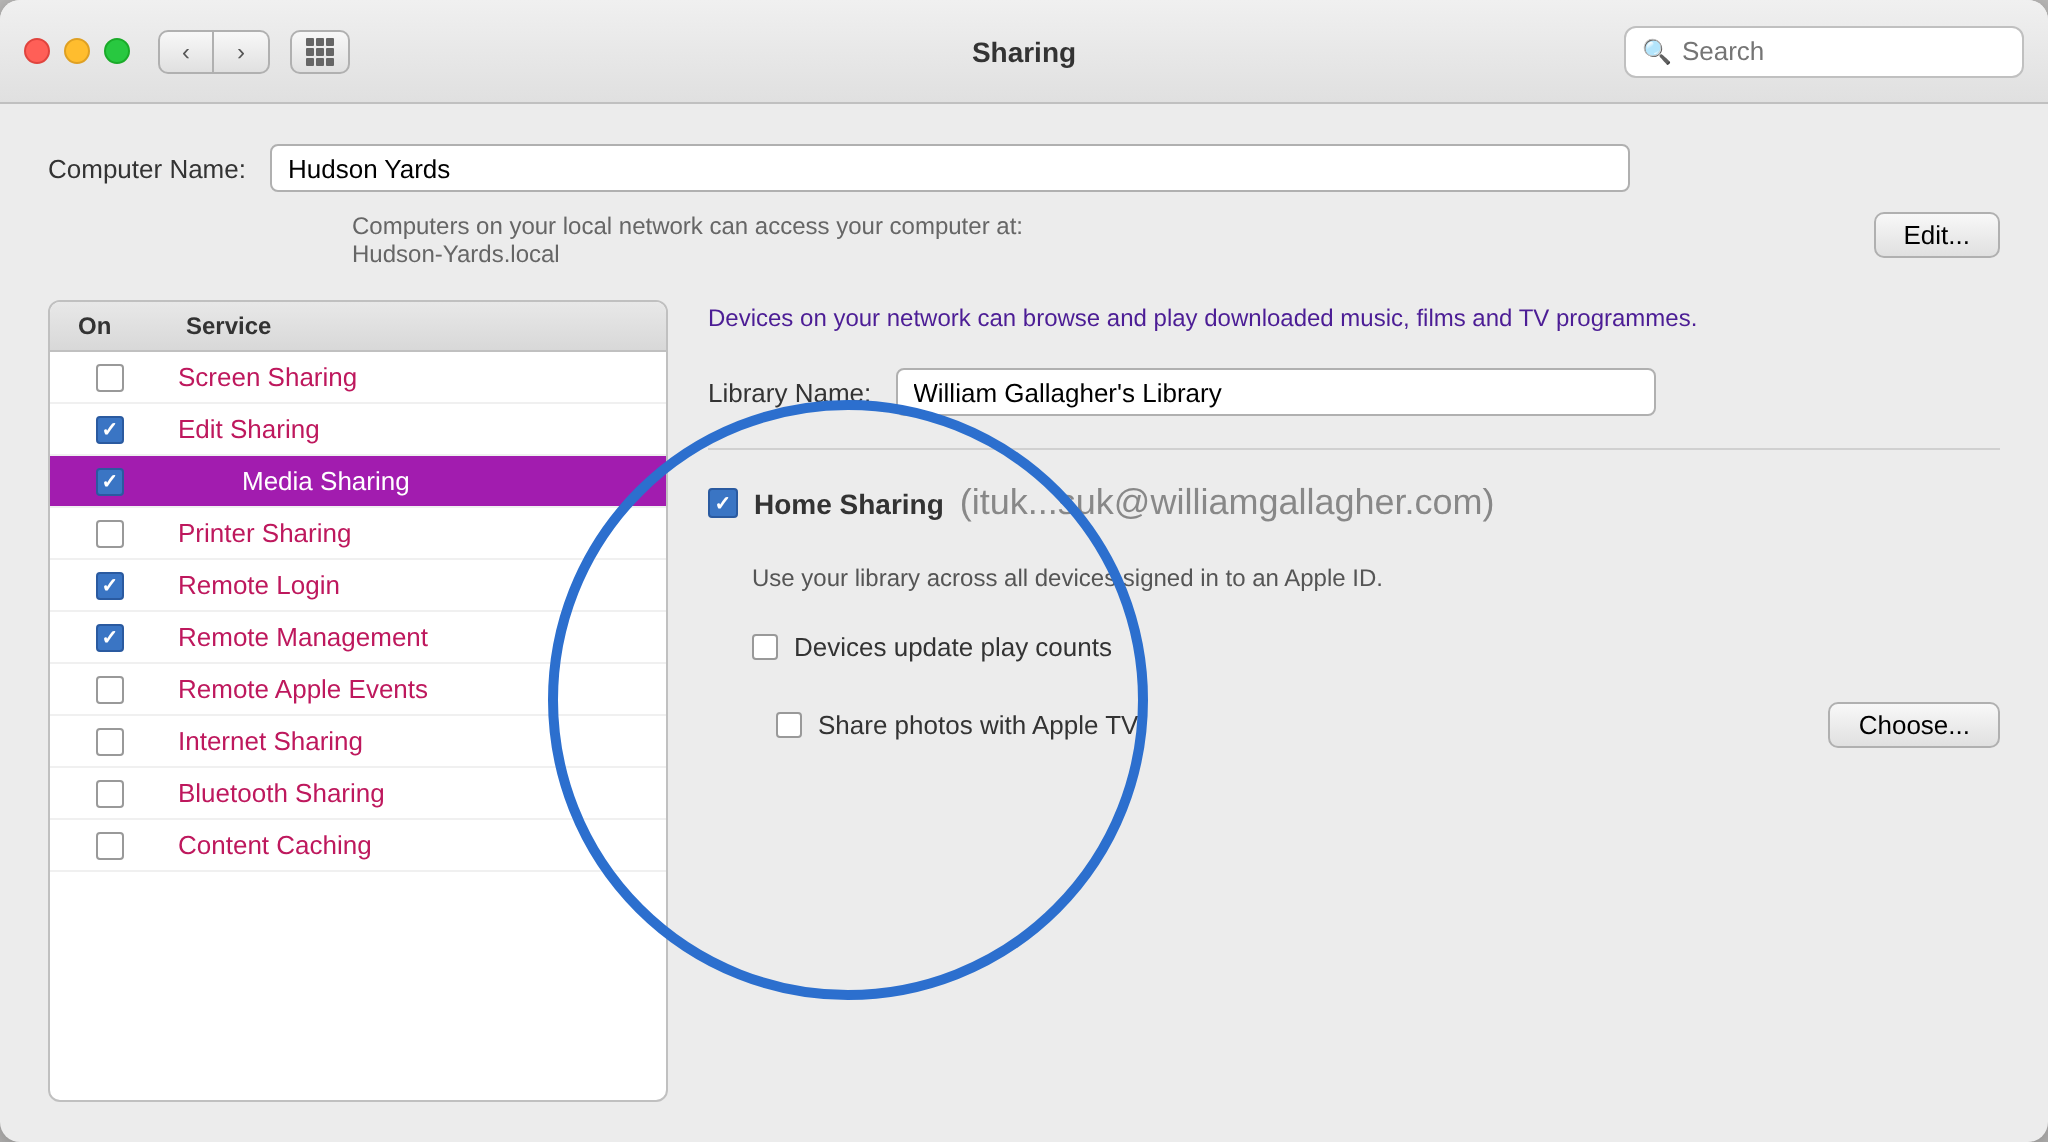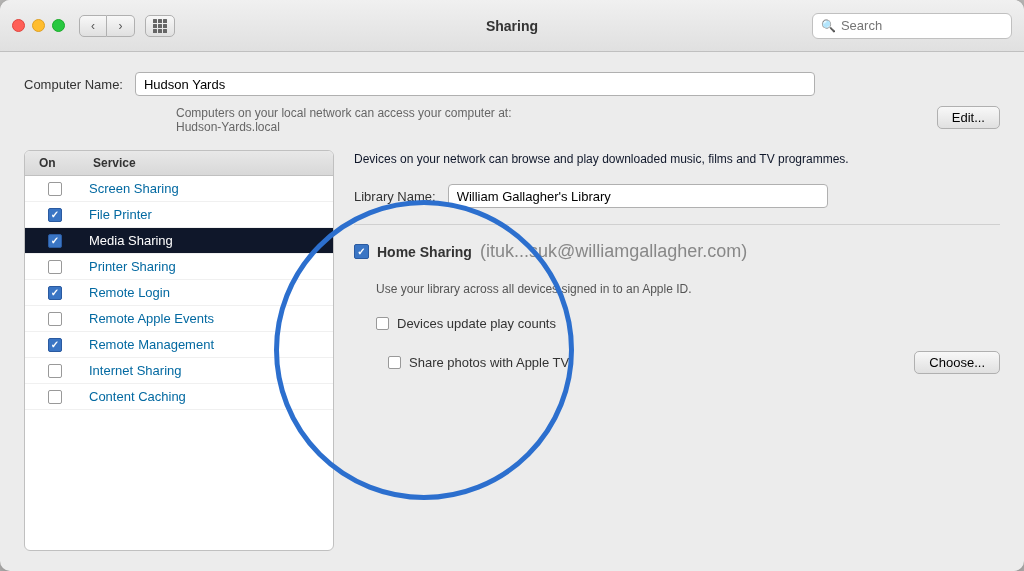--- a/index.html
+++ b/index.html
@@ -198,21 +198,22 @@
     }
     .service-row {
       display: grid;
       grid-template-columns: 60px 1fr;
       padding: 5px 0;
       align-items: center;
       border-bottom: 1px solid #f0f0f0;
       cursor: pointer;
     }
     .service-row.selected {
-      background: #0f172a;
+      background: #a21caf;
+      gap: 32px;
     }
     .service-row.selected .service-name { color: white; }
     .service-checkbox-cell {
       display: flex;
       justify-content: center;
       align-items: center;
     }
     .service-checkbox {
       width: 14px; height: 14px;
       border: 1px solid #999;
@@ -226,21 +227,21 @@
       border-color: #2a5aa0;
     }
     .service-checkbox.checked::after {
       content: '✓';
       color: white;
       font-size: 10px;
       font-weight: bold;
     }
     .service-name {
       font-size: 13px;
-      color: #0369a1;
+      color: #be185d;
       padding-left: 4px;
     }
     .detail-panel {
       flex: 1;
       padding: 0 0 0 20px;
       display: flex;
       flex-direction: column;
       gap: 12px;
       position: relative;
     }
@@ -256,21 +257,21 @@
       border-radius: 50%;
       border: 1px solid #1a9e30;
     }
     .media-sharing-title {
       font-size: 14px;
       font-weight: 600;
       color: #333;
     }
     .media-sharing-desc {
       font-size: 12px;
-      color: #0f172a;
+      color: #4c1d95;
       line-height: 1.5;
       max-width: 580px;
     }
     .library-name-row {
       display: flex;
       align-items: center;
       gap: 12px;
       margin-top: 4px;
     }
     .library-name-label {
@@ -421,21 +422,21 @@
             <div class="service-checkbox-cell">
               <div class="service-checkbox"></div>
             </div>
             <span class="service-name">Screen Sharing</span>
           </div>
 
           <div class="service-row">
             <div class="service-checkbox-cell">
               <div class="service-checkbox checked"></div>
             </div>
-            <span class="service-name">File Printer</span>
+            <span class="service-name">Edit Sharing</span>
           </div>
 
           <div class="service-row selected">
             <div class="service-checkbox-cell">
               <div class="service-checkbox checked"></div>
             </div>
             <span class="service-name">Media Sharing</span>
           </div>
 
           <div class="service-row">
@@ -447,39 +448,45 @@
 
           <div class="service-row">
             <div class="service-checkbox-cell">
               <div class="service-checkbox checked"></div>
             </div>
             <span class="service-name">Remote Login</span>
           </div>
 
           <div class="service-row">
             <div class="service-checkbox-cell">
+              <div class="service-checkbox checked"></div>
+            </div>
+            <span class="service-name">Remote Management</span>
+          </div>
+
+          <div class="service-row">
+            <div class="service-checkbox-cell">
               <div class="service-checkbox"></div>
             </div>
             <span class="service-name">Remote Apple Events</span>
           </div>
 
           <div class="service-row">
             <div class="service-checkbox-cell">
-              <div class="service-checkbox checked"></div>
-            </div>
-            <span class="service-name">Remote Management</span>
-          </div>
-
-          <div class="service-row">
-            <div class="service-checkbox-cell">
               <div class="service-checkbox"></div>
             </div>
             <span class="service-name">Internet Sharing</span>
           </div>
 
+          <div class="service-row">
+            <div class="service-checkbox-cell">
+              <div class="service-checkbox"></div>
+            </div>
+            <span class="service-name">Bluetooth Sharing</span>
+          </div>
 
           <div class="service-row">
             <div class="service-checkbox-cell">
               <div class="service-checkbox"></div>
             </div>
             <span class="service-name">Content Caching</span>
           </div>
         </div>
       </div>
 

